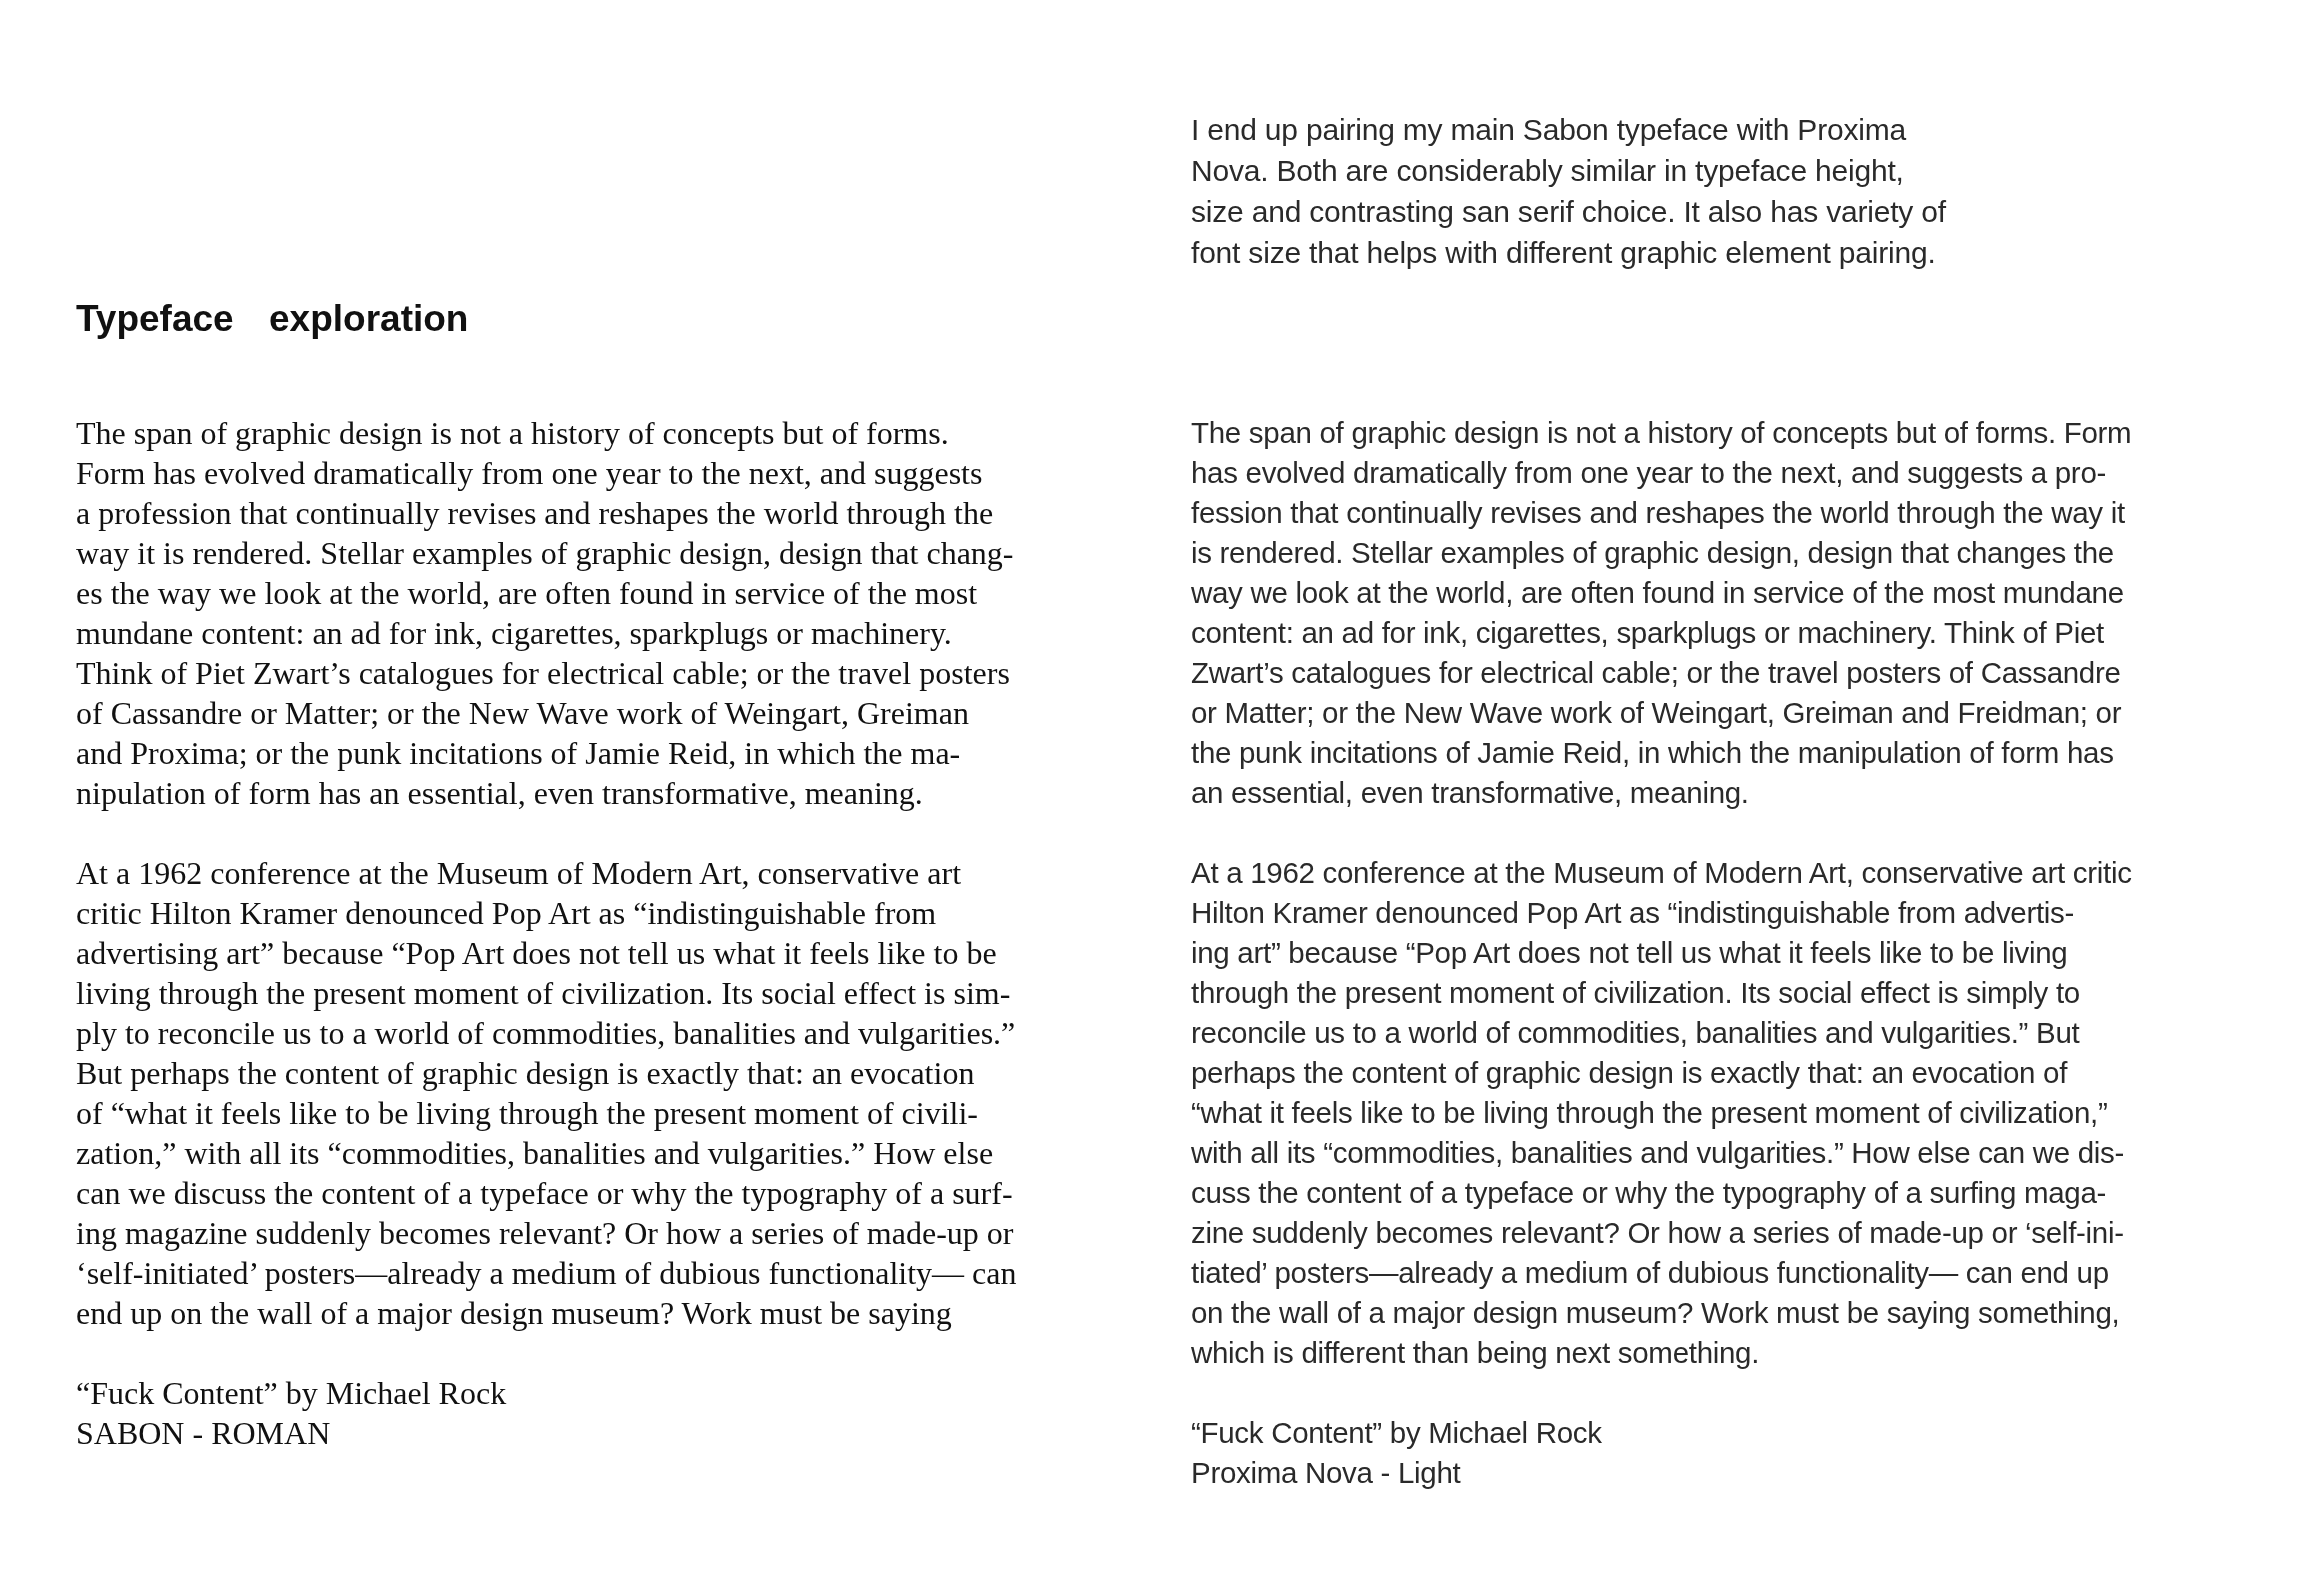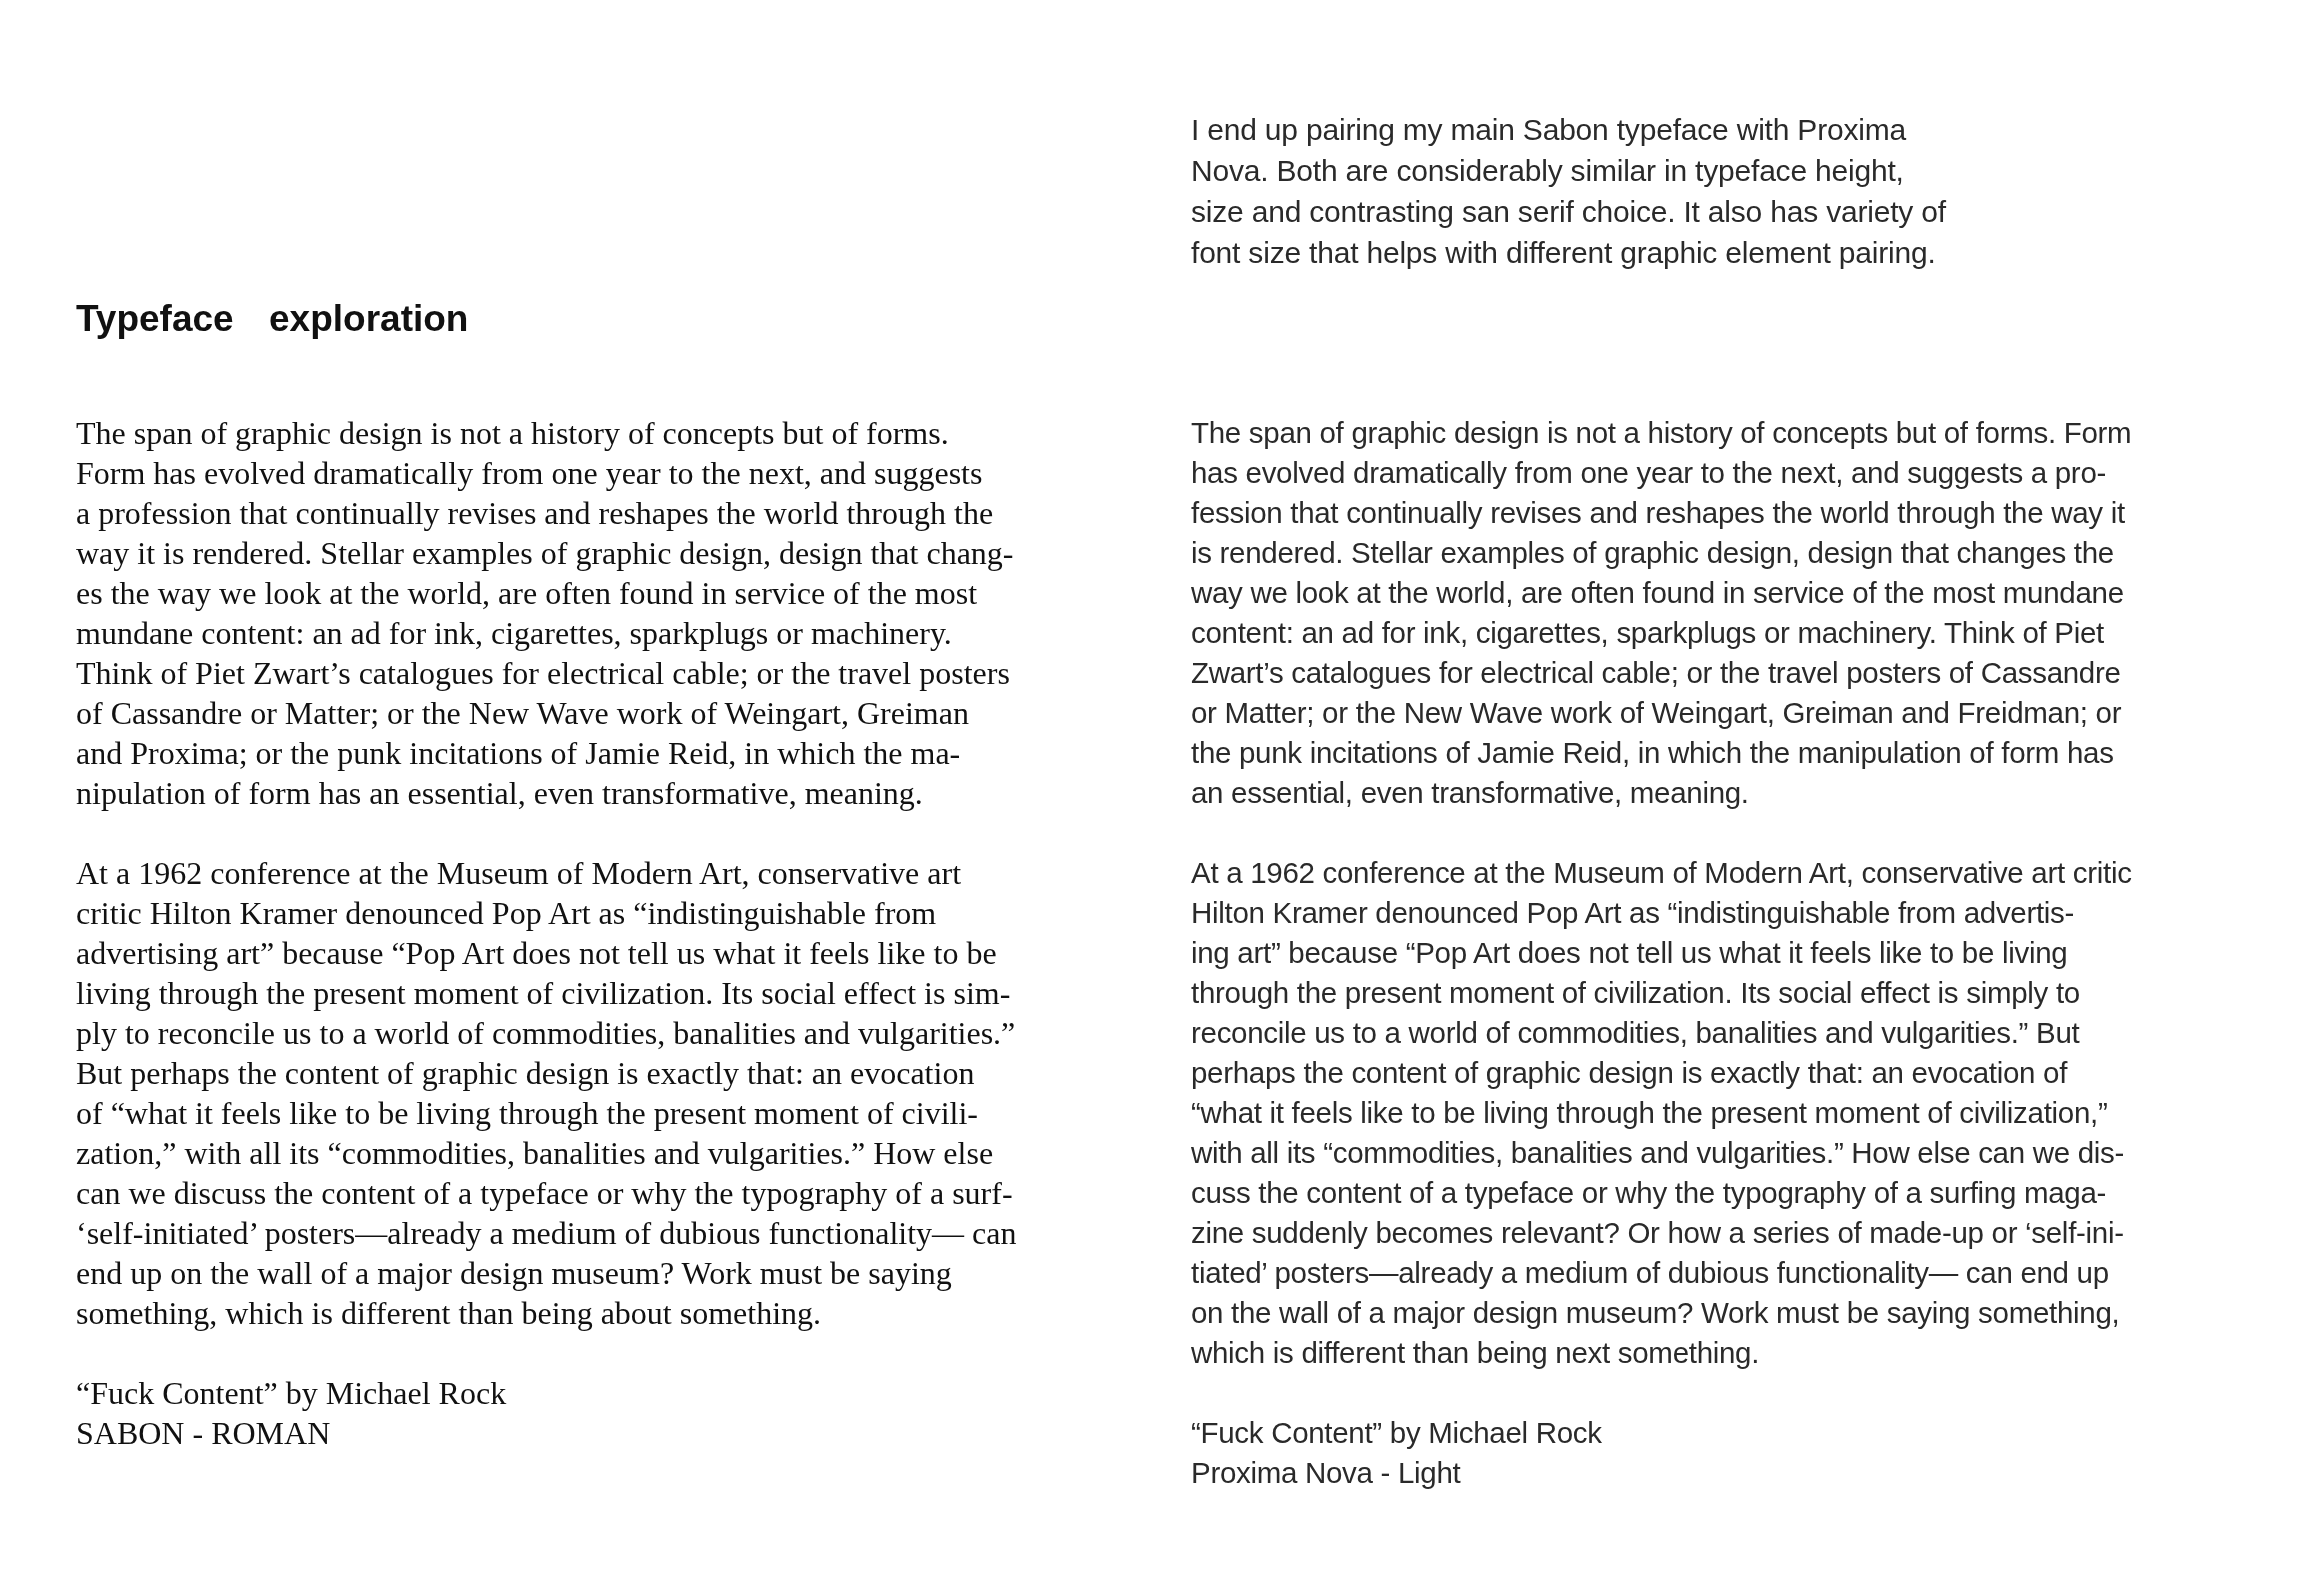--- a/index.html
+++ b/index.html
@@ -57,23 +57,23 @@
   <div>
     <span class="line">At a 1962 conference at the Museum of Modern Art, conservative art</span>
     <span class="line">critic Hilton Kramer denounced Pop Art as “indistinguishable from</span>
     <span class="line">advertising art” because “Pop Art does not tell us what it feels like to be</span>
     <span class="line">living through the present moment of civilization. Its social effect is sim-</span>
     <span class="line">ply to reconcile us to a world of commodities, banalities and vulgarities.”</span>
     <span class="line">But perhaps the content of graphic design is exactly that: an evocation</span>
     <span class="line">of “what it feels like to be living through the present moment of civili-</span>
     <span class="line">zation,” with all its “commodities, banalities and vulgarities.” How else</span>
     <span class="line">can we discuss the content of a typeface or why the typography of a surf-</span>
+    <span class="line">ing magazine suddenly becomes relevant? Or how a series of made-up or</span>
     <span class="line">‘self-initiated’ posters—already a medium of dubious functionality— can</span>
     <span class="line">end up on the wall of a major design museum? Work must be saying</span>
-    <span class="line">something, which is different than being about something.</span>
   </div>
   <span class="gap"></span>
   <span class="line">“Fuck Content” by Michael Rock</span>
   <span class="line">SABON - ROMAN</span>
 </div>
 
 <div class="col col-right">
   <div>
     <span class="line">The span of graphic design is not a history of concepts but of forms. Form</span>
     <span class="line">has evolved dramatically from one year to the next, and suggests a pro-</span>

